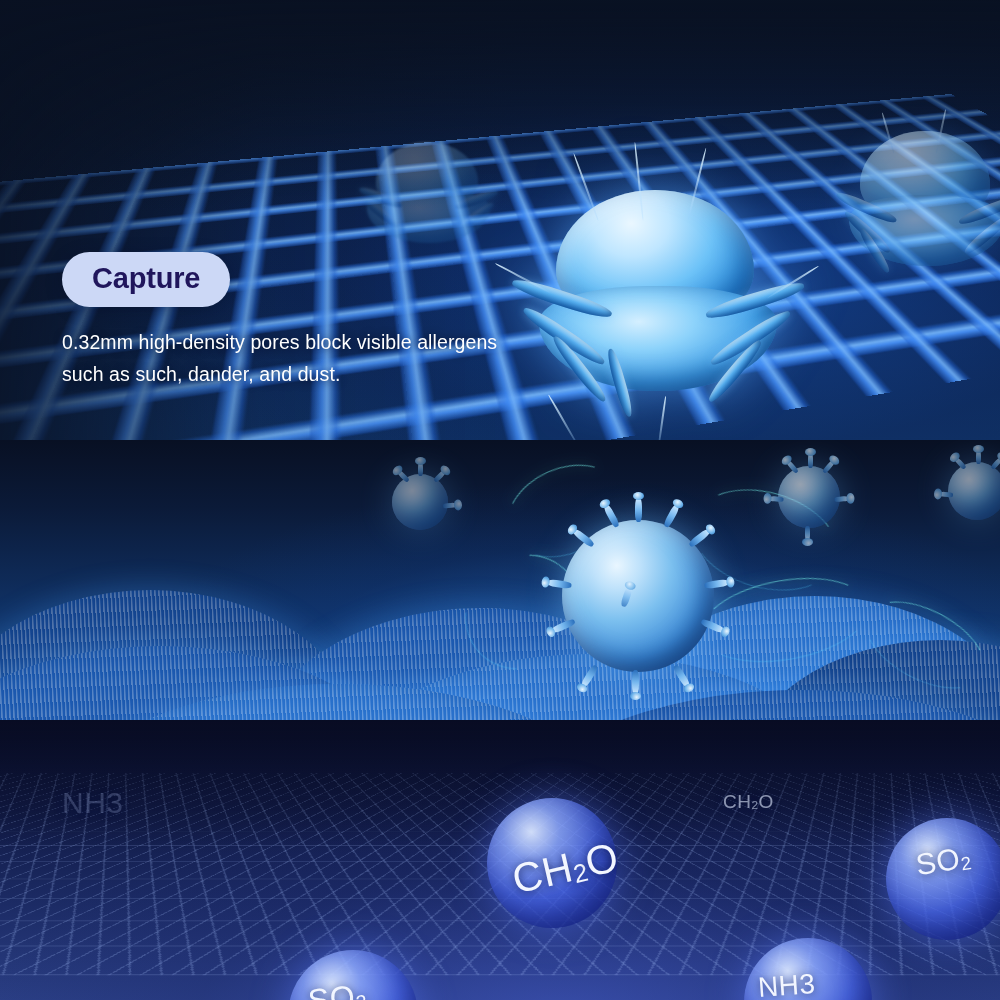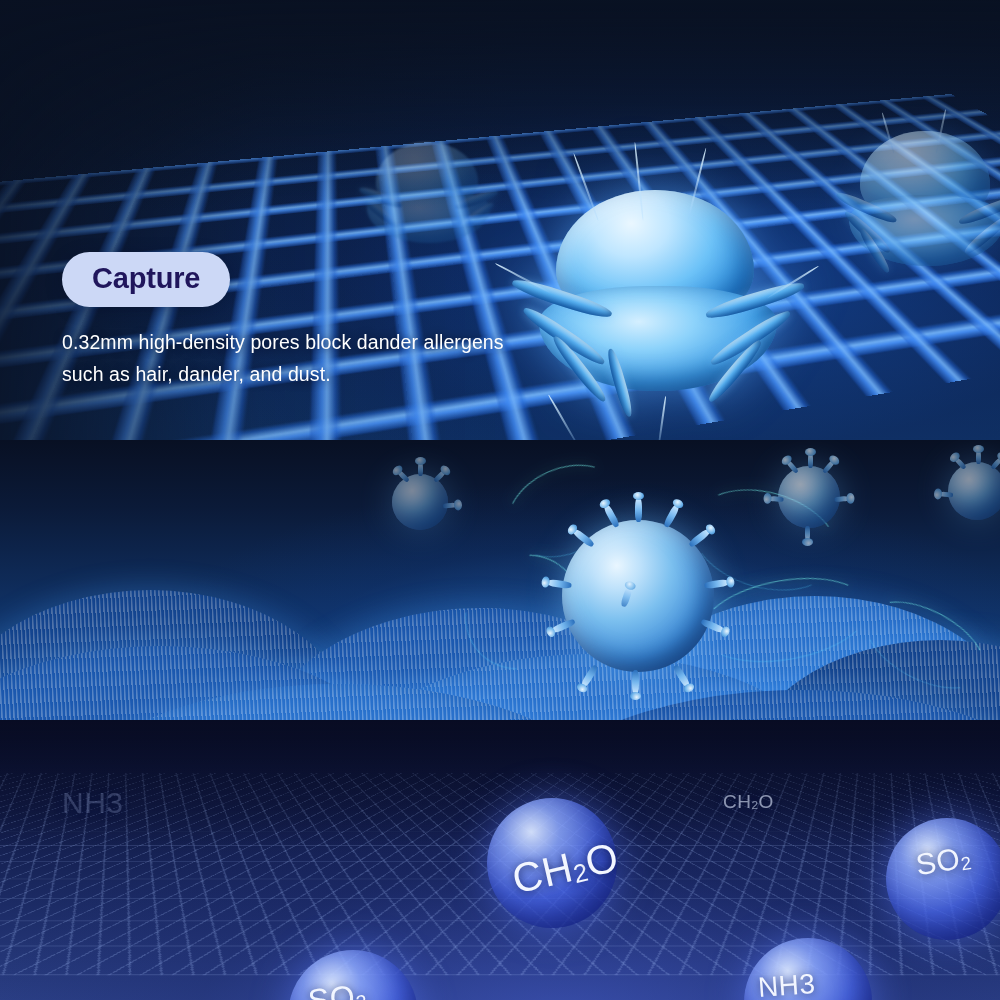--- a/index.html
+++ b/index.html
@@ -303,21 +303,21 @@
       <div class="bristle" style="right:2%; top:28%; width:2px;   height:25%; transform:rotate(58deg);"></div>
       <div class="bristle" style="left:18%; top:86%; width:2px;   height:24%; transform:rotate(-30deg);"></div>
       <div class="bristle" style="left:52%; top:88%; width:2px;   height:22%; transform:rotate(8deg);"></div>
     </div>
 
     <div class="headline">
     </div>
 
     <div class="content c1">
       <div class="badge">Capture</div>
-      <div class="desc">0.32mm high-density pores block dander allergens such as hair, dander, and dust.</div>
+      <div class="desc">0.32mm high-density pores block visible allergens such as such, dander, and dust.</div>
     </div>
   </section>
 
   <section class="band2">
     <div class="band2-bg"></div>
 
     <div class="dune deep" style="left:-60px;  top:150px; width:420px; height:150px;"></div>
     <div class="dune dark" style="left:250px;  top:168px; width:460px; height:160px;"></div>
     <div class="dune" style="left:600px;  top:156px; width:430px; height:156px;"></div>
     <div class="dune dark" style="left:-90px;  top:206px; width:500px; height:140px;"></div>

